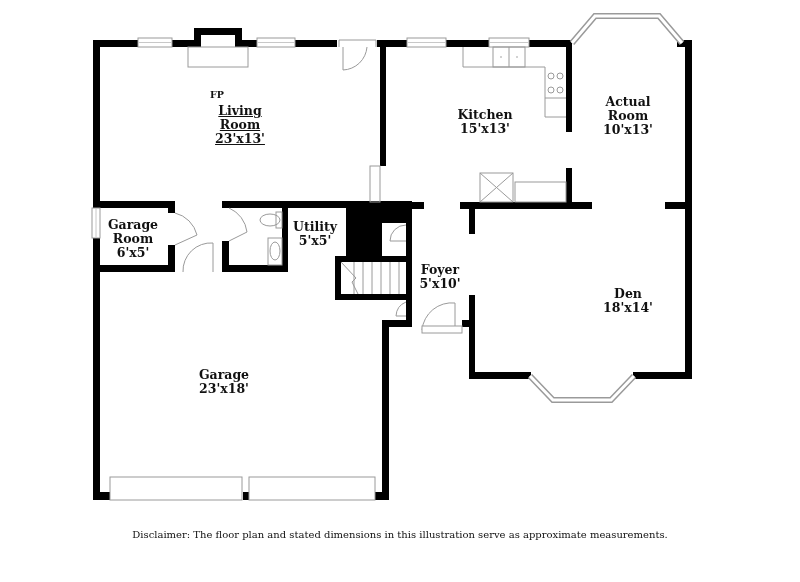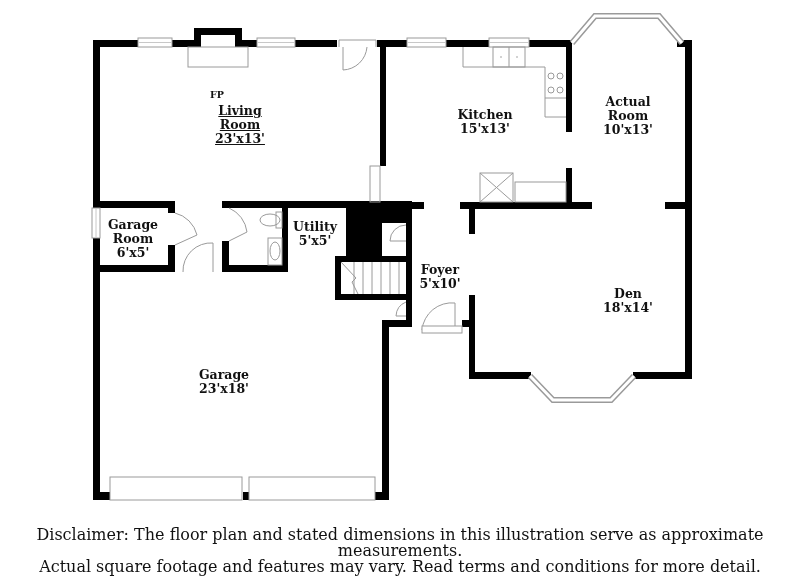--- a/index.html
+++ b/index.html
@@ -5,21 +5,21 @@
   html, body { margin: 0; padding: 0; background: #ffffff; }
   body { width: 800px; height: 582px; position: relative; overflow: hidden; font-family: "DejaVu Serif", serif; }
   #plan { position: absolute; left: 0; top: 0; width: 800px; height: 582px; }
   .wall { fill: #000000; }
   .thin { fill: none; stroke: #9a9a9a; stroke-width: 1; }
   .win { fill: #ffffff; stroke: #9a9a9a; stroke-width: 1; }
   .winline { stroke: #c8c8c8; stroke-width: 1; }
   .label { position: absolute; text-align: center; font-family: "DejaVu Serif", serif; font-weight: bold; color: #111; line-height: 14px; font-size: 12.5px; transform: translateX(-50%); white-space: nowrap; }
   .label span { display: block; }
   .fp { position: absolute; font-family: "DejaVu Serif", serif; font-weight: bold; font-size: 9.5px; color: #111; transform: translateX(-50%); }
-  .disclaimer { position: absolute; left: 0; width: 800px; top: 527px; text-align: center; font-family: "DejaVu Serif", serif; font-size: 16px; line-height: 16px; color: #111; }
+  .disclaimer { position: absolute; left: 0; width: 800px; top: 527px; text-align: center; font-family: "DejaVu Serif", serif; font-size: 10px; line-height: 16px; color: #111; }
   .disclaimer span { display: block; }
 </style>
 </head>
 <body>
 
 <svg id="plan" viewBox="0 0 800 582" xmlns="http://www.w3.org/2000/svg">
 
   <g>
 
     <rect class="wall" x="93" y="40" width="45" height="7"></rect>
@@ -201,14 +201,13 @@
   <span>18'x14'</span>
 </div>
 
 <div class="label" style="left:224px; top:368px;">
   <span>Garage</span>
   <span>23'x18'</span>
 </div>
 
 <div class="disclaimer">
   <span>Disclaimer: The floor plan and stated dimensions in this illustration serve as approximate measurements.</span>
-  <span>Actual square footage and features may vary. Read terms and conditions for more detail.</span>
 </div>
 
 </body></html>

